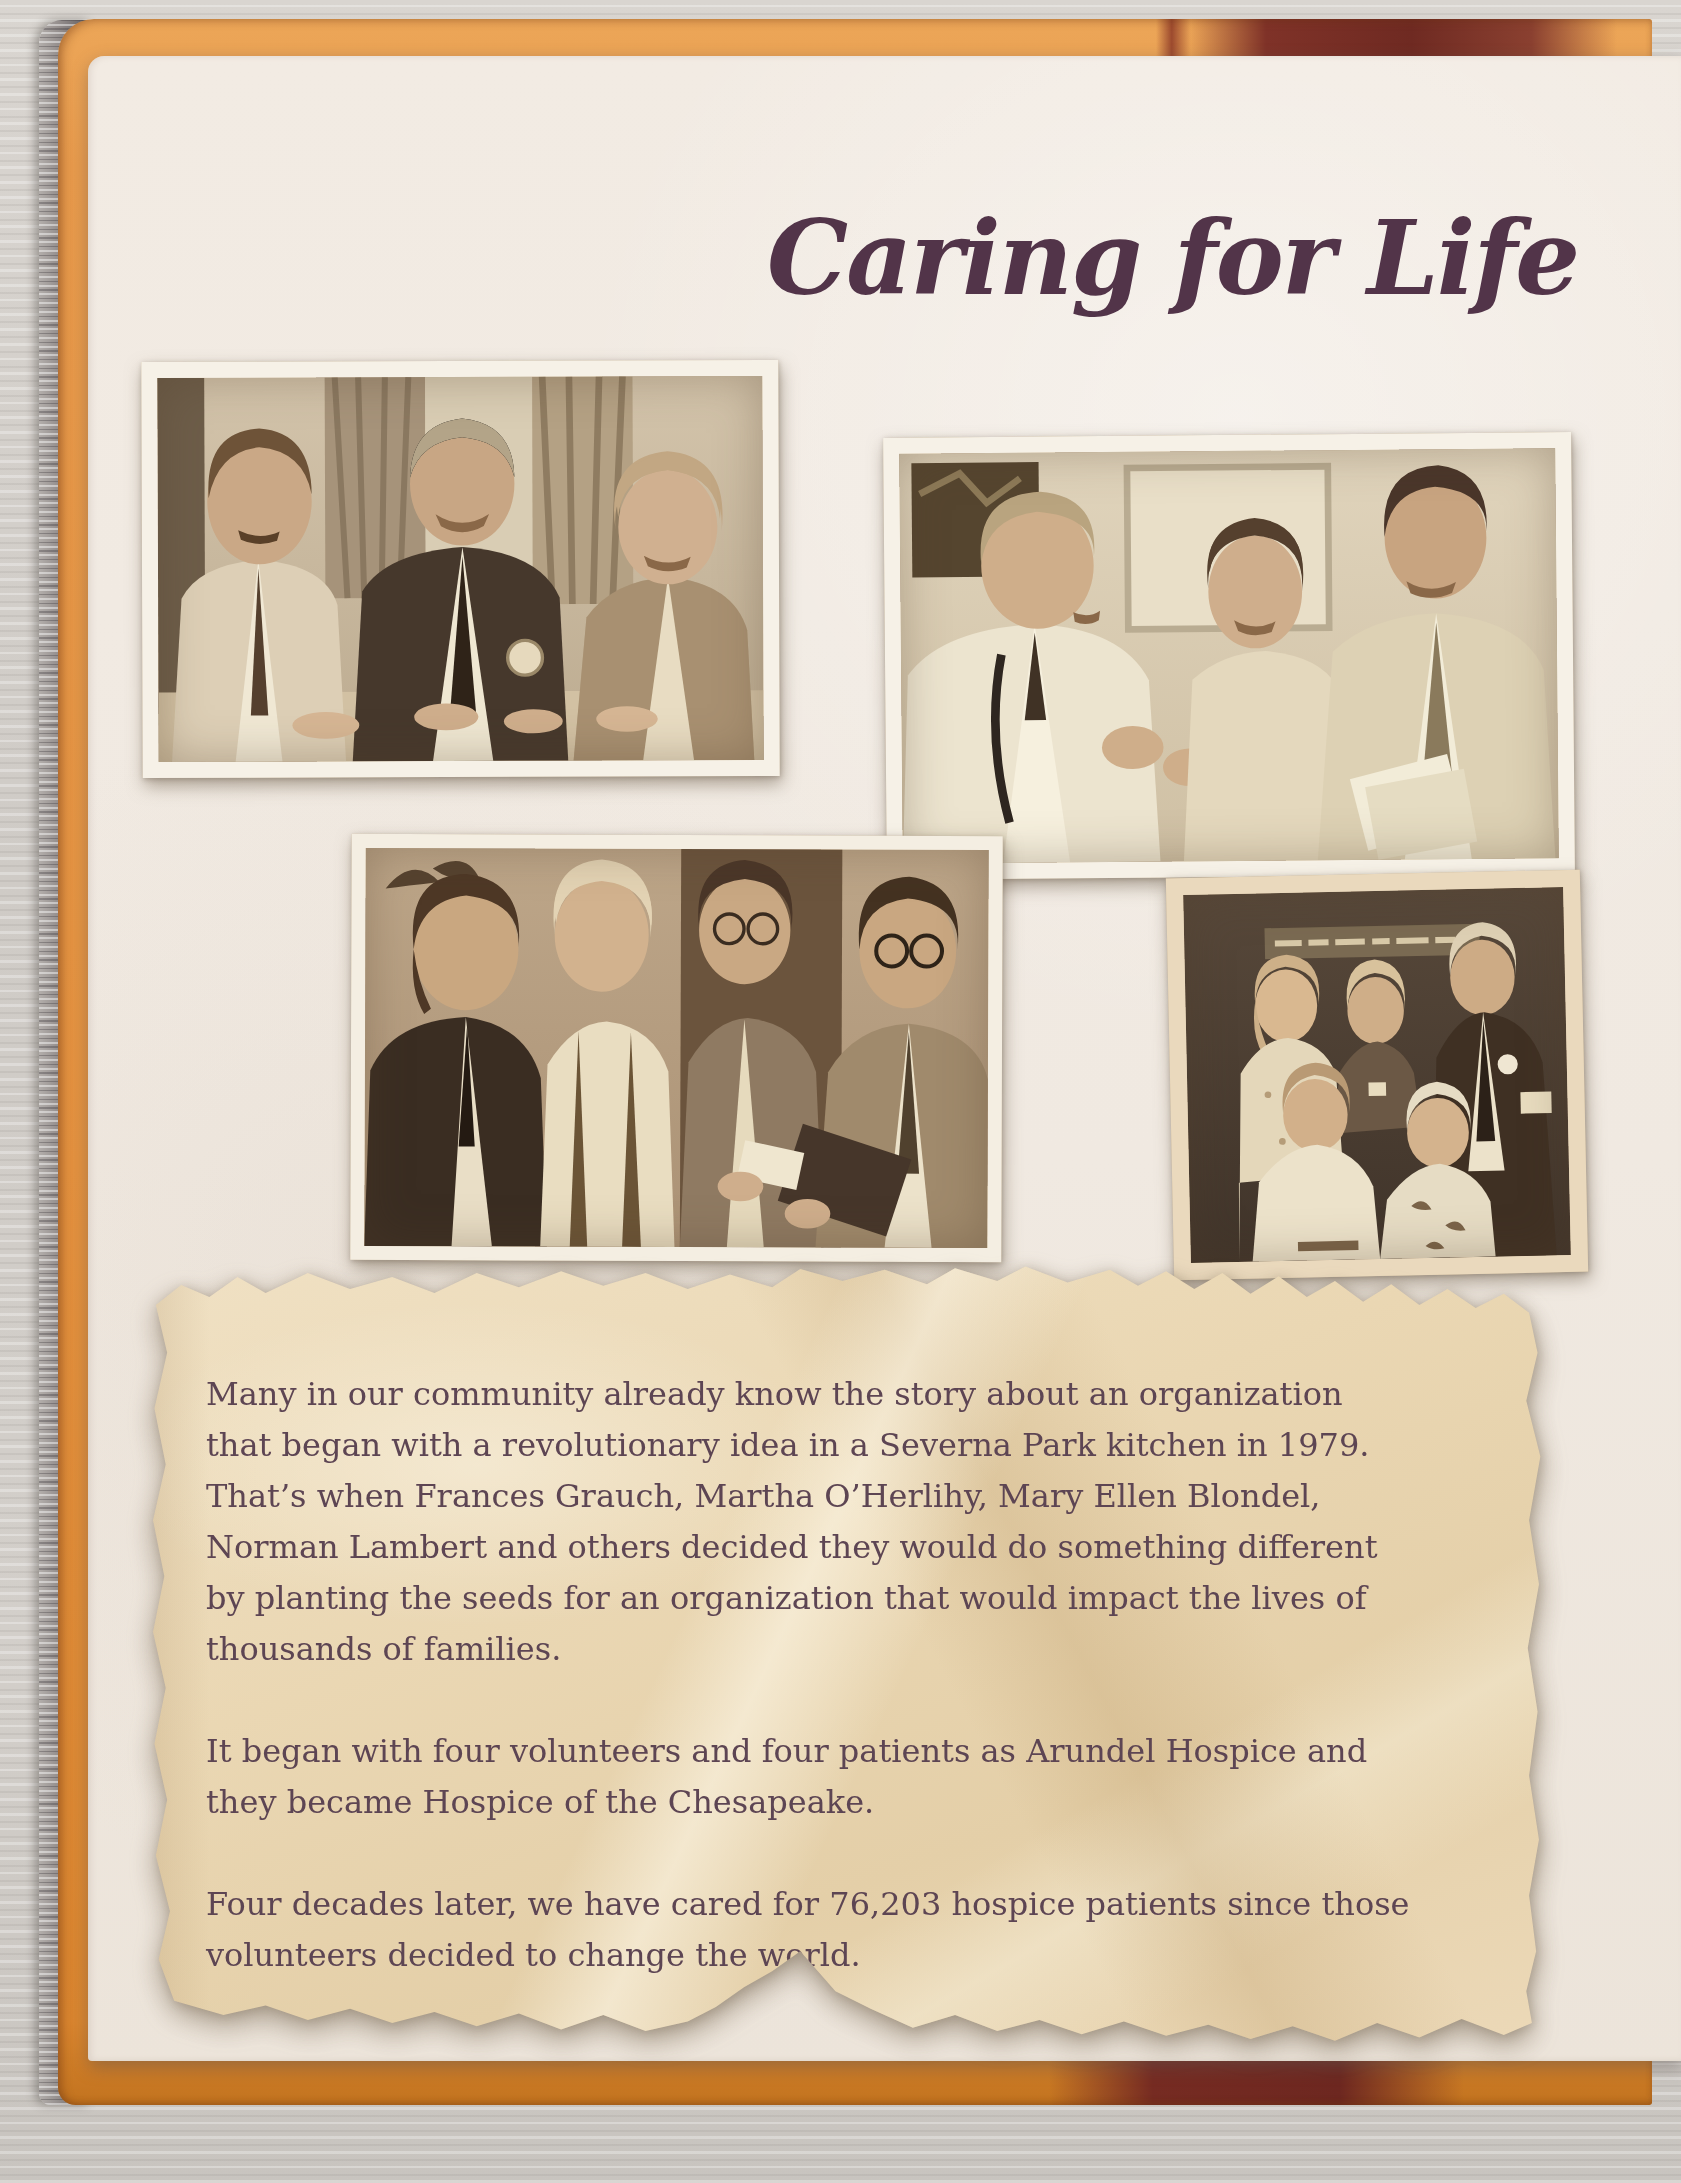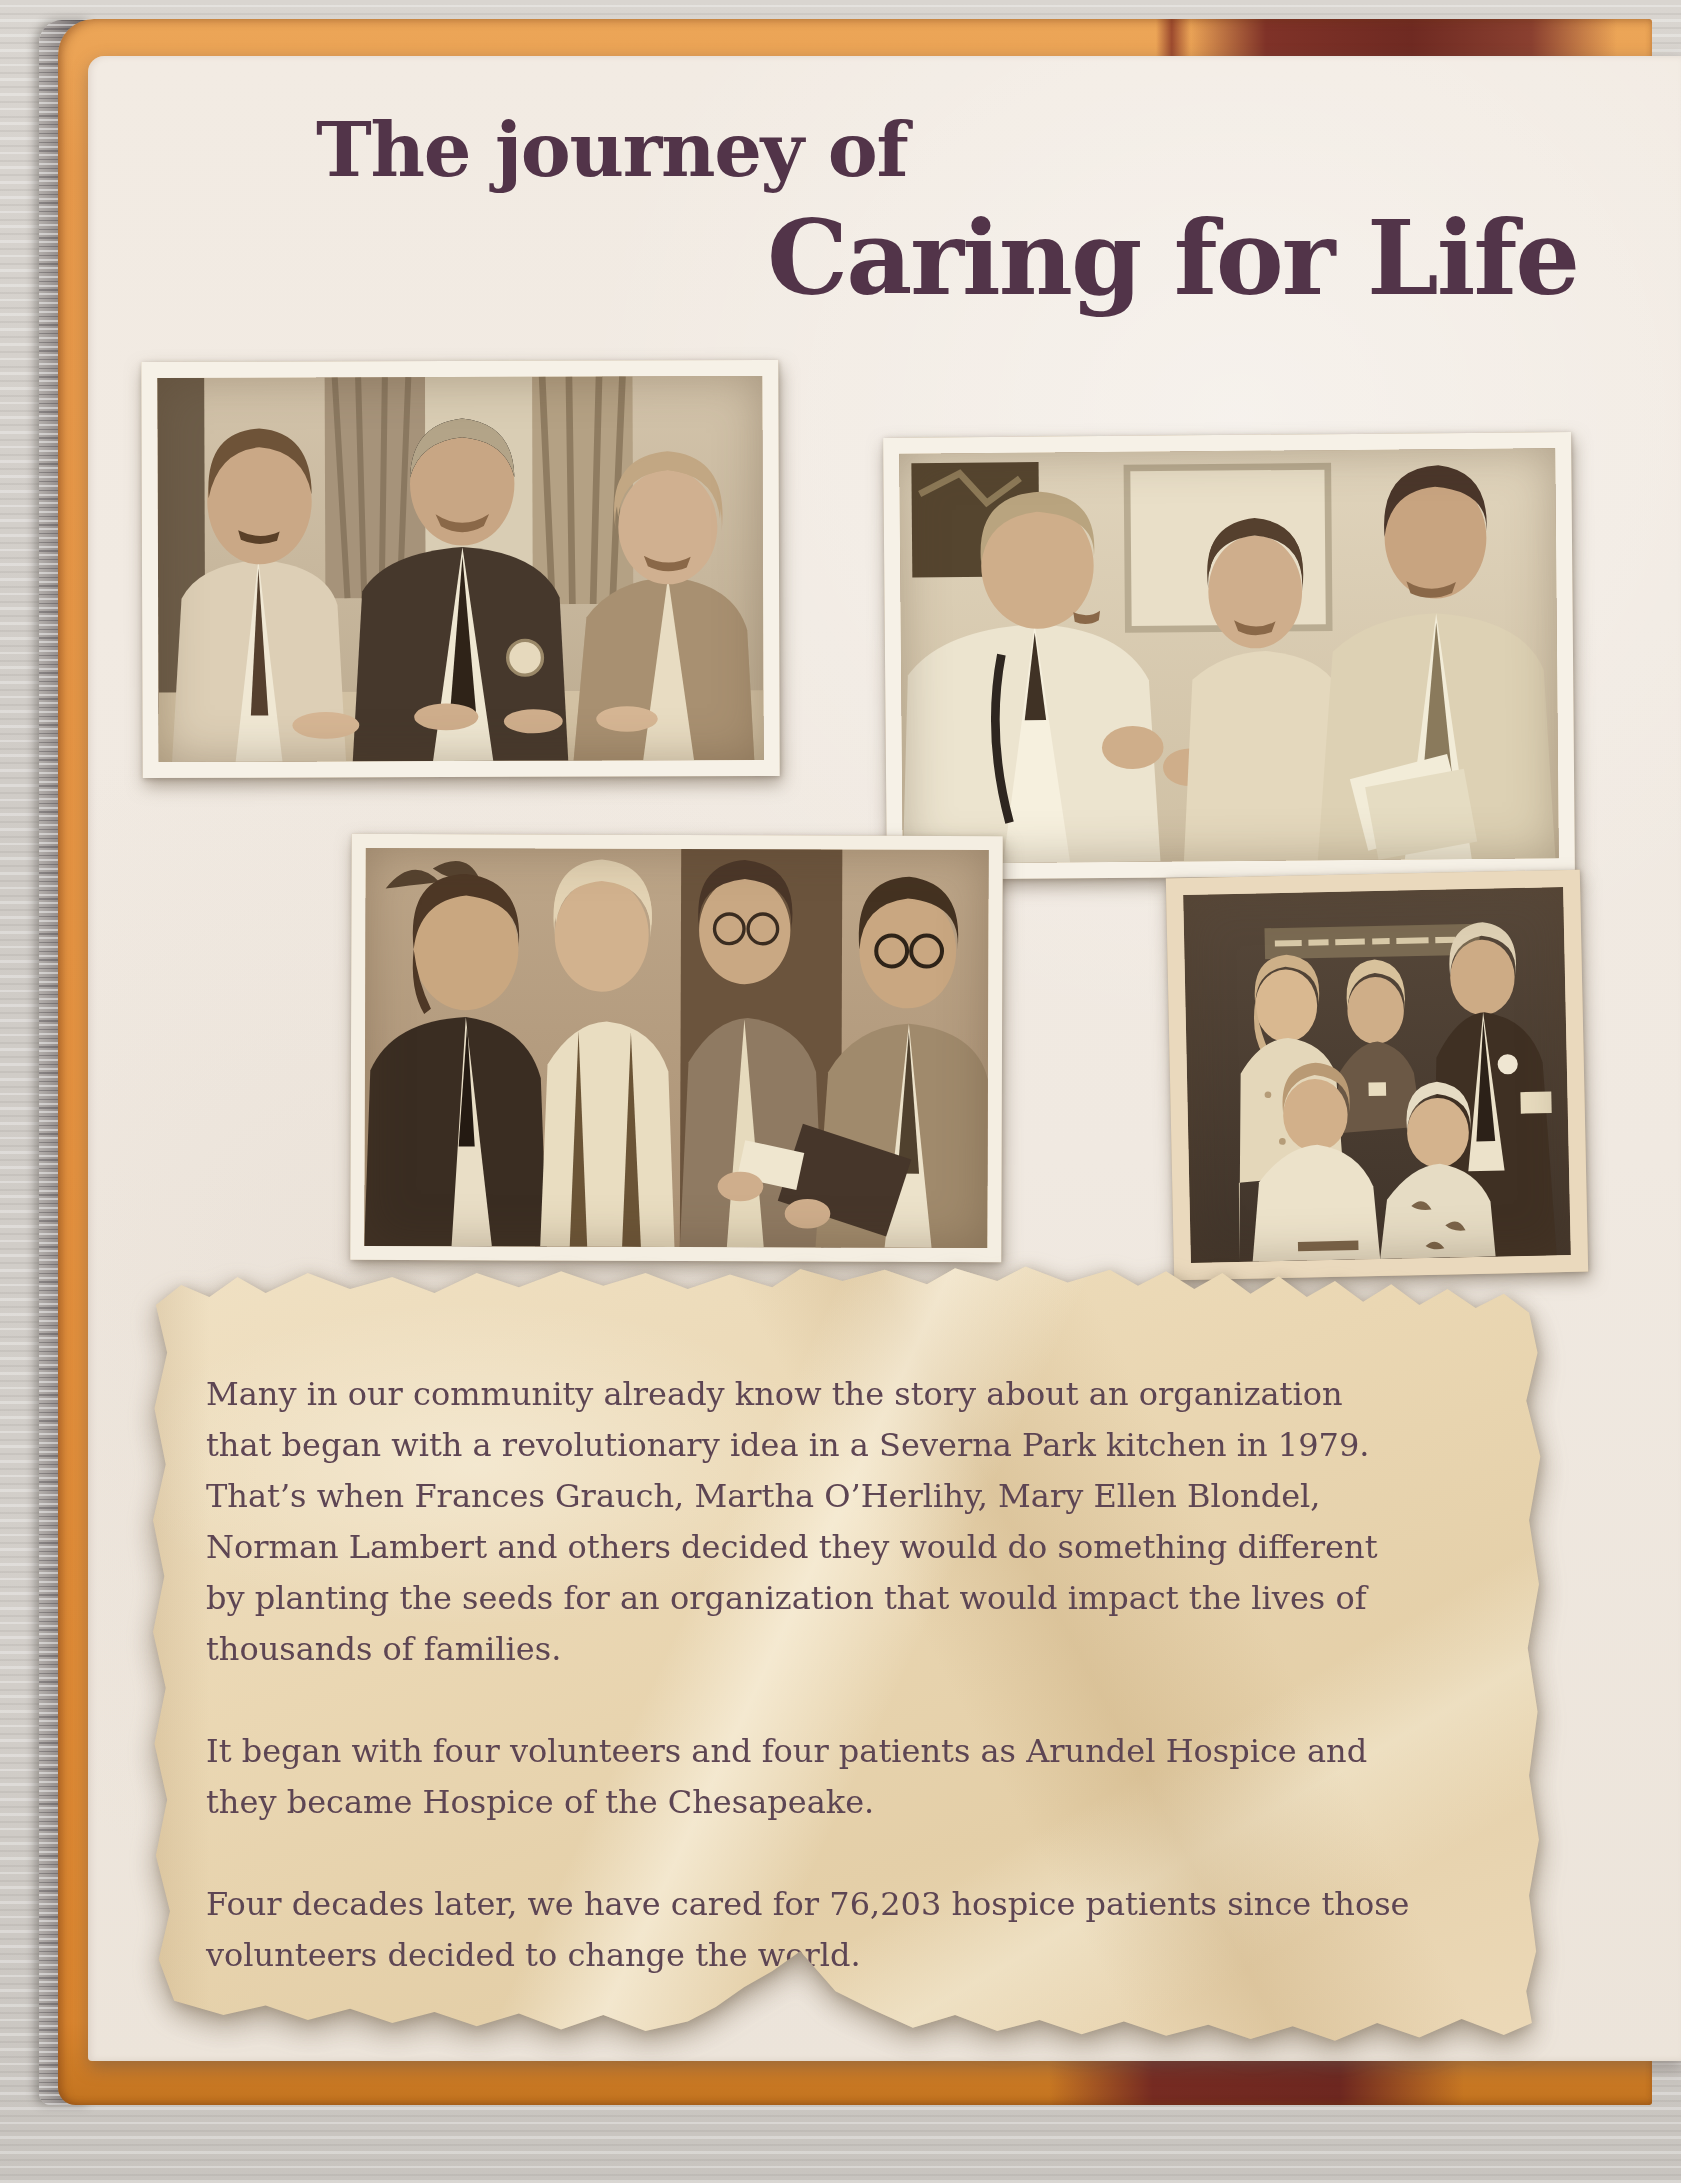--- a/index.html
+++ b/index.html
@@ -40,21 +40,21 @@
     border-radius:16px 0 0 4px;
     background:
       radial-gradient(60% 45% at 72% 18%, rgba(255,255,255,.35), rgba(255,255,255,0) 70%),
       radial-gradient(50% 40% at 18% 62%, rgba(222,210,196,.28), rgba(0,0,0,0) 75%),
       linear-gradient(180deg,#f2ebe3 0%,#f0e9e1 55%,#ece4da 100%);
     box-shadow:1.3px 6.7px 17.4px rgba(95,85,80,.45), inset 2.7px 0 6.7px rgba(150,130,115,.18);}
 
   .title-1{position:absolute;left:316px;top:106px;font-size:75px;font-weight:600;
     color:#523449;letter-spacing:-1.3px;white-space:nowrap;}
   .title-2{position:absolute;left:767px;top:198px;font-size:102px;font-weight:600;
-    color:#523449;letter-spacing:-2px;white-space:nowrap;}
+    color:#523449;letter-spacing:-2px;white-space:nowrap;font-style:italic;}
 
   .photo{position:absolute;box-sizing:border-box;background:#cbb89b;
     box-shadow:2px 8px 17.4px rgba(115,100,82,.55), 0.7px 1.3px 5.4px rgba(115,100,82,.4);}
   .photo svg{display:block;width:100%;height:100%;}
   .photo::after{content:"";position:absolute;inset:0;pointer-events:none;
     box-shadow:inset 0 0 47px rgba(82,62,42,.35);}
   .photo-1{left:142px;top:361px;width:637px;height:416px;border:16px solid #f6f1e7;transform:rotate(-.2deg);}
   .photo-2{left:885px;top:435px;width:688px;height:442px;border:16px solid #f6f1e7;transform:rotate(-.5deg);}
   .photo-3{left:351px;top:835px;width:651px;height:426px;border:14.7px solid #f4eee2;transform:rotate(.2deg);}
   .photo-4{left:1170px;top:874px;width:414px;height:402px;border:17.4px solid #ead9bd;transform:rotate(-1.2deg);}
@@ -90,21 +90,20 @@
 </style>
 </head>
 <body>
 
 <div class="canvas">
 
   <div class="book-edge"></div>
   <div class="book-cover"></div>
   <div class="page"></div>
 
-  <div class="title-1">The journey of</div>
   <div class="title-2">Caring for Life</div>
 
   <div class="photo photo-1" role="img" aria-label="Sepia photograph of three people seated together at a table: a balding man with a mustache in a light jacket, an older smiling man in a dark blazer and tie, and a woman with curled hair in a blazer">
     <svg viewBox="0 0 904 574" preserveAspectRatio="none">
       <defs>
         <linearGradient id="p1bg" x1="0" y1="0" x2="0" y2="1">
           <stop offset="0" stop-color="#d3c4ab"></stop>
             <stop offset="1" stop-color="#bcab90"></stop>
         </linearGradient>
       </defs>

